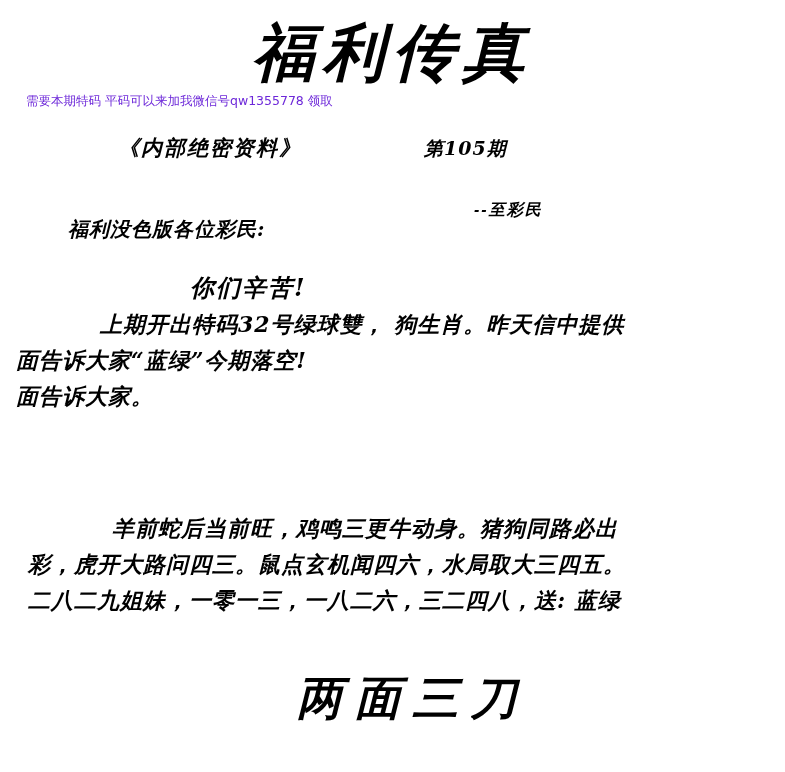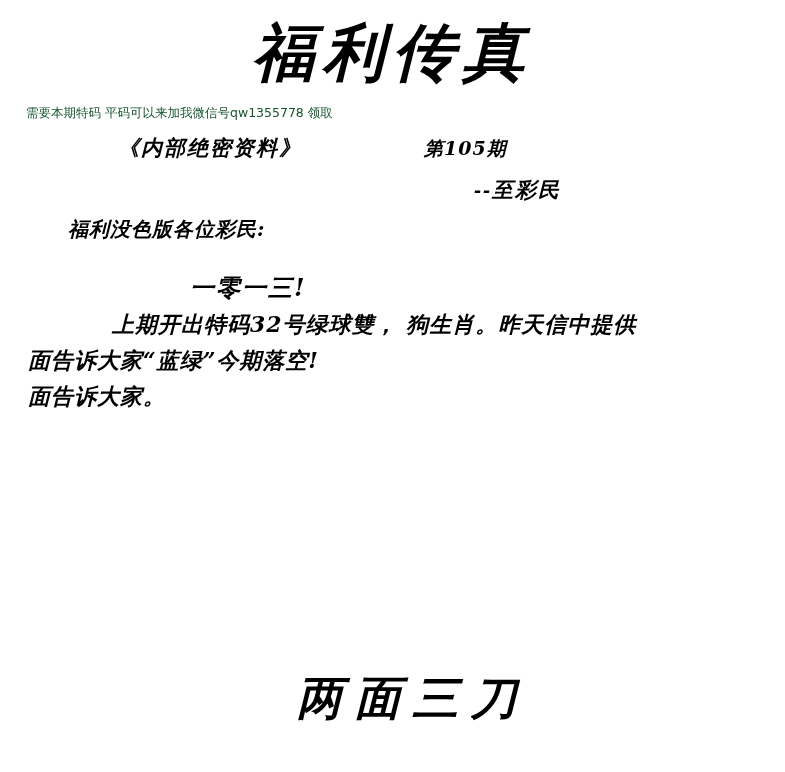--- a/index.html
+++ b/index.html
@@ -37,24 +37,23 @@
     line-height: 1;
     color: #000;
   }
 
   .contact-line {
     position: absolute;
     top: 93px;
     left: 26px;
     font-size: 12.5px;
     font-family: "DejaVu Sans", "Liberation Sans", sans-serif;
-    color: #14532d;
+    color: #6d28d9;
     letter-spacing: 0px;
     white-space: nowrap;
-    margin-top: 12px;
   }
 
   .subtitle-row {
     position: absolute;
     top: 134px;
     left: 0;
     width: 785px;
     height: 28px;
   }
   .subtitle {
@@ -73,26 +72,26 @@
     top: 2px;
     font-family: "DejaVu Serif", "Liberation Serif", serif;
     font-style: italic;
     font-weight: bold;
     font-size: 19px;
     letter-spacing: 1px;
   }
 
   .dedication {
     position: absolute;
-    top: 176px;
+    top: 200px;
     left: 474px;
     font-family: Liberation Sans, sans-serif;
     font-style: italic;
     font-weight: bold;
-    font-size: 21px;
+    font-size: 16px;
     letter-spacing: 2px;
   }
 
   .salutation {
     position: absolute;
     top: 216px;
     left: 68px;
     font-family: "DejaVu Serif", "Liberation Serif", serif;
     font-style: italic;
     font-weight: bold;
@@ -107,21 +106,21 @@
     font-family: "DejaVu Serif", "Liberation Serif", serif;
     font-style: italic;
     font-weight: bold;
     font-size: 24px;
     letter-spacing: 2px;
   }
 
   .body-block {
     position: absolute;
     top: 306px;
-    left: 28px;
+    left: 16px;
     width: 735px;
     font-family: "DejaVu Serif", "Liberation Serif", serif;
     font-style: italic;
     font-weight: bold;
     font-size: 22px;
     line-height: 36px;
     letter-spacing: 1px;
   }
   .body-block p { margin: 0; }
   .indent { text-indent: 84px; }
@@ -166,24 +165,29 @@
 
   <div class="subtitle-row">
     <span class="subtitle">《内部绝密资料》</span>
     <span class="issue">第105期</span>
   </div>
 
   <div class="dedication">--至彩民</div>
 
   <div class="salutation">福利没色版各位彩民:</div>
 
-  <div class="shout">一零一三!</div>
+  <div class="shout">你们辛苦!</div>
 
   <div class="body-block">
     <p class="indent">上期开出特码32号绿球雙，  狗生肖。昨天信中提供</p>
     <p>面告诉大家“蓝绿”今期落空!</p>
     <p>面告诉大家。</p>
   </div>
 
+  <div class="verse-block">
+    <p class="verse-indent">羊前蛇后当前旺，鸡鸣三更牛动身。猪狗同路必出</p>
+    <p>彩，虎开大路问四三。鼠点玄机闻四六，水局取大三四五。</p>
+    <p>二八二九姐妹，一零一三，一八二六，三二四八，送: 蓝绿</p>
+  </div>
 
   <div class="footer-slogan">两面三刀</div>
 
 </div>
 
 </body></html>

